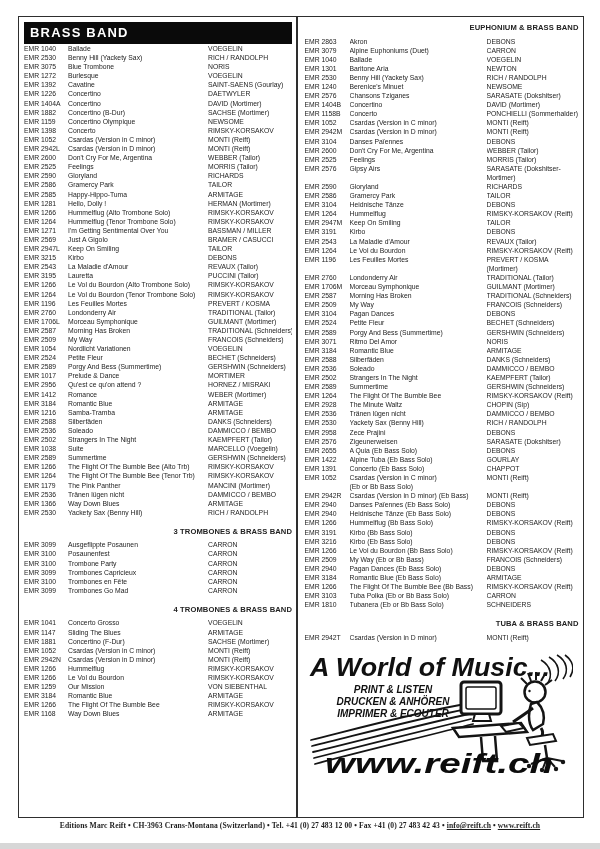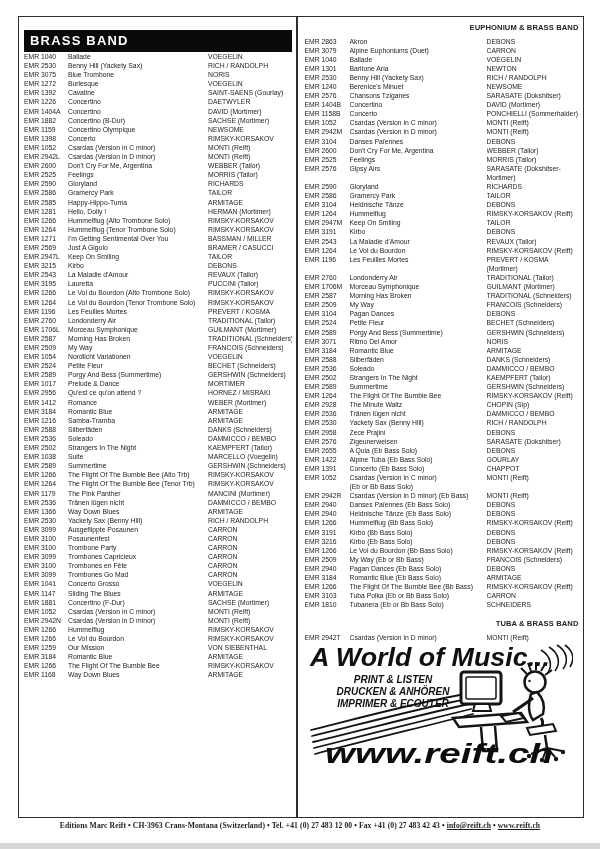--- a/index.html
+++ b/index.html
@@ -20,35 +20,35 @@
   #column-divider {
     position: absolute; left: 277px; top: 0; bottom: 0;
     width: 1.5px; background: #2e2e2e;
   }
   .col { position: absolute; top: 0; bottom: 0; overflow: hidden; }
   .col.left  { left: 0; width: 277px; padding: 3px 4px 0 5px; }
   .col.right { left: 278.5px; width: 284px; padding: 4px 3px 0 7px; }
   .bar {
     background: #0a0a0a; color: #ffffff;
     font-weight: bold; font-size: 13px; letter-spacing: 1.2px;
-    padding: 3px 6px 4px; margin: 10px 0 0;
+    padding: 3px 6px 4px; margin: 2px 0 0;
   }
   .section-heading {
     font-weight: bold; font-size: 7.6px; line-height: 9px;
     margin: 10px 0 4.5px; letter-spacing: .1px; white-space: nowrap; text-align: right;
   }
   #right-sections .section-heading:first-child { margin-top: 2px; }
   .row { display: flex; font-size: 6.8px; line-height: 9.1px; white-space: nowrap; }
   .row span { overflow: hidden; display: block; }
   .row .n { flex: 0 0 44px; }
   .row .t { flex: 1 1 auto; }
   .row .c { flex: 0 0 84px; }
   .col.right .row .n { flex-basis: 45px; }
   .col.right .row .c { flex-basis: 92px; }
-  .ad { width: 268px; height: 128px; }
+  .ad { margin-top: 10px; width: 268px; height: 128px; }
   #footer {
     position: absolute; left: 0; top: 821px; width: 600px;
     text-align: center;
     font-family: "Liberation Serif", serif;
     font-weight: bold; font-size: 7.6px; color: #1c1c1c;
     letter-spacing: .1px;
   }
   #footer .link { text-decoration: underline; }
   #scan-strip {
     position: absolute; left: 0; top: 843px; width: 600px; height: 6px;
@@ -318,20 +318,21 @@
         <div class="row">
           <span class="n">EMR 1366</span>
           <span class="t">Way Down Blues</span>
           <span class="c">ARMITAGE</span>
         </div>
         <div class="row">
           <span class="n">EMR 2530</span>
           <span class="t">Yackety Sax (Benny Hill)</span>
           <span class="c">RICH / RANDOLPH</span>
         </div>
+        <div class="section-heading">3 TROMBONES &amp; BRASS BAND</div>
         <div class="row">
           <span class="n">EMR 3099</span>
           <span class="t">Ausgeflippte Posaunen</span>
           <span class="c">CARRON</span>
         </div>
         <div class="row">
           <span class="n">EMR 3100</span>
           <span class="t">Posaunenfest</span>
           <span class="c">CARRON</span>
         </div>
@@ -348,20 +349,21 @@
         <div class="row">
           <span class="n">EMR 3100</span>
           <span class="t">Trombones en Fête</span>
           <span class="c">CARRON</span>
         </div>
         <div class="row">
           <span class="n">EMR 3099</span>
           <span class="t">Trombones Go Mad</span>
           <span class="c">CARRON</span>
         </div>
+        <div class="section-heading">4 TROMBONES &amp; BRASS BAND</div>
         <div class="row">
           <span class="n">EMR 1041</span>
           <span class="t">Concerto Grosso</span>
           <span class="c">VOEGELIN</span>
         </div>
         <div class="row">
           <span class="n">EMR 1147</span>
           <span class="t">Sliding The Blues</span>
           <span class="c">ARMITAGE</span>
         </div>

